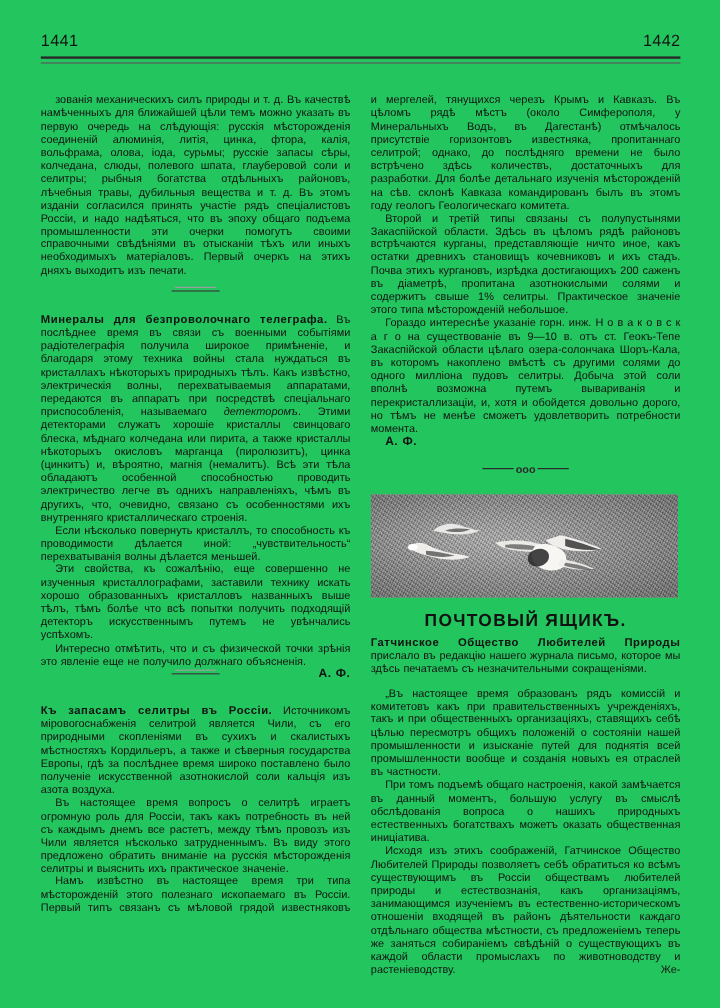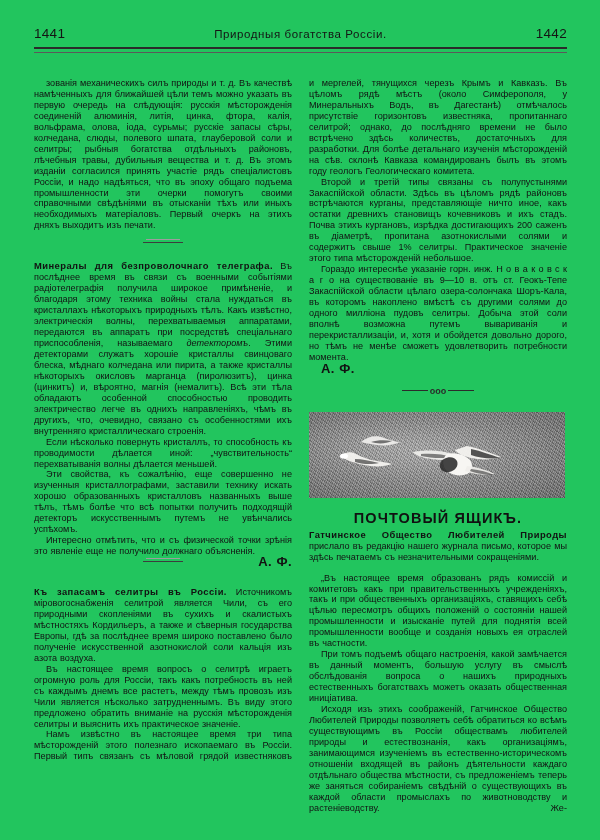--- a/index.html
+++ b/index.html
@@ -84,21 +84,21 @@
     word-spacing: 0.4px;
   }
   .col p.noindent { text-indent: 0; }
   .col p.lastjust { text-align-last: justify; }
 
   .sig {
     margin: 0;
     text-indent: 0;
     text-align: right;
     font-weight: 700;
-    font-size: 13px;
+    font-size: 10px;
     letter-spacing: .4px;
     padding-top: 1px;
   }
 
   .headword {
     font-weight: 700;
     letter-spacing: .45px;
     font-size: 9.4px;
   }
   .italic { font-style: italic; }
@@ -212,21 +212,20 @@
     color: #151515;
   }
 </style>
 </head>
 <body>
 
 <div class="page">
 
   <div class="runhead">
     <span class="folio">1441</span>
-    <span class="title">Природныя богатства Россіи.</span>
     <span class="folio">1442</span>
   </div>
   <div class="rule-top"></div>
   <div class="rule-top2"></div>
 
   <div class="col col-left">
 
     <p>зованія механическихъ силъ природы и т. д. Въ качествѣ намѣченныхъ для ближайшей цѣли темъ можно указать въ первую очередь на слѣдующія: русскія мѣсторожденія соединеній алюминія, литія, цинка, фтора, калія, вольфрама, олова, іода, сурьмы; русскіе запасы сѣры, колчедана, слюды, полевого шпата, глауберовой соли и селитры; рыбныя богатства отдѣльныхъ районовъ, лѣчебныя травы, дубильныя вещества и т. д. Въ этомъ изданіи согласился принять участіе рядъ спеціалистовъ Россіи, и надо надѣяться, что въ эпоху общаго подъема промышленности эти очерки помогутъ своими справочными свѣдѣніями въ отысканіи тѣхъ или иныхъ необходимыхъ матеріаловъ. Первый очеркъ на этихъ дняхъ выходитъ изъ печати.</p>
 
     <div class="div-rule"></div>

